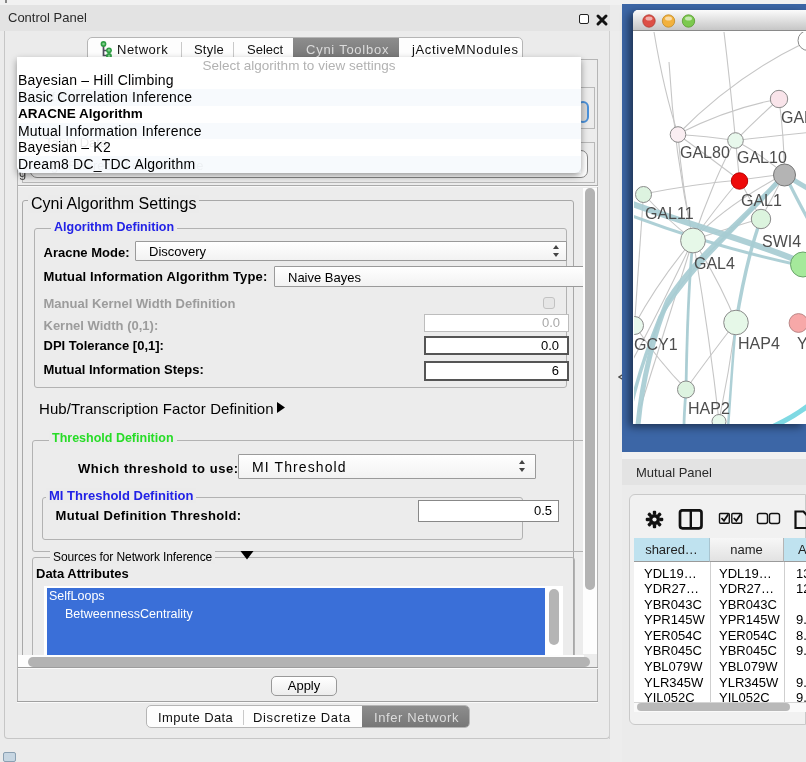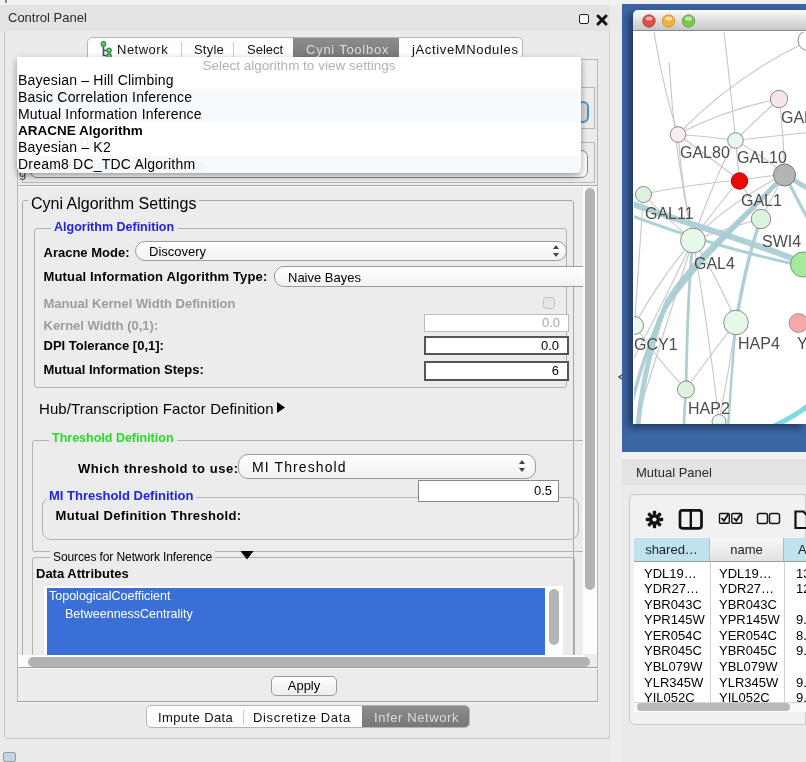--- a/index.html
+++ b/index.html
@@ -1,21 +1,21 @@
 <!DOCTYPE html>
 <html><head>
 <meta charset="utf-8">
 <style>
 * { margin:0; padding:0; box-sizing:border-box; }
 html,body { width:806px; height:762px; overflow:hidden; }
 body { font-family:"Liberation Sans", sans-serif; background:#ebebeb; position:relative; }
 .abs { position:absolute; }
 .lbl { font-size:12px; font-weight:bold; color:#000; }
 .field { position:absolute; background:#fff; font-size:13px; text-align:right; padding-right:8px; }
-.combo { position:absolute; background:linear-gradient(#ffffff,#f2f2f2); border:1px solid #9a9a9a; border-radius:10px; font-size:13px; color:#000;padding-left:15px; }
+.combo { position:absolute; background:linear-gradient(#ffffff,#f2f2f2); border:1px solid #9a9a9a; border-radius:1px; font-size:13px; color:#000;padding-left:15px; }
 .ar-up { width:0; height:0; border-left:3.5px solid transparent; border-right:3.5px solid transparent; border-bottom:4.5px solid #444; position:absolute; right:7px; }
 .ar-dn { width:0; height:0; border-left:3.5px solid transparent; border-right:3.5px solid transparent; border-top:4.5px solid #444; position:absolute; right:7px; }
 .grp { position:absolute; border:1px solid #b2b2b2; border-radius:3px; }
 .grp > span { position:absolute; top:-8px; left:5px; background:#ebebeb; padding:0 3px; font-size:12.5px; }
 </style>
 </head>
 <body>
 
 <div class="abs" style="left:0;top:0;width:806px;height:5px;background:#f1f1f1;"></div>
 <div class="abs" style="left:5px;top:0;width:2px;height:3px;background:#888;"></div>
@@ -110,37 +110,37 @@
 <div class="grp" style="left:32px;top:440px;width:558px;height:112px;">
   <span style="left:16px;top:-10px;color:#27dc27;font-weight:bold;font-size:12.5px;">Threshold Definition</span>
 </div>
 <div class="abs lbl" style="left:78px;top:461px;font-size:13px;letter-spacing:0.55px;">Which threshold to use:</div>
 <div class="combo" style="left:238px;top:454px;width:298px;height:25px;">
     <span style="position:absolute;left:13px;top:4px;font-size:14px;letter-spacing:1.1px;">MI Threshold</span>
     <span class="ar-up" style="top:5px;right:10px;"></span>
     <span class="ar-dn" style="top:13px;right:10px;"></span>
   </div>
 
-<div class="grp" style="left:42px;top:497px;width:537px;height:43px;border-radius:9px;">
+<div class="grp" style="left:42px;top:497px;width:481px;height:43px;">
   <span style="left:3px;top:-10px;color:#2222e6;font-weight:bold;font-size:13px;">MI Threshold Definition</span>
 </div>
 <div class="abs lbl" style="left:55.5px;top:508px;font-size:13px;letter-spacing:0.35px;">Mutual Definition Threshold:</div>
-<div class="field" style="left:418px;top:480px;width:141px;height:22px;border:1px solid #888;color:#000;line-height:20px;padding-right:6px;">0.5</div>
+<div class="field" style="left:418px;top:500px;width:141px;height:22px;border:1px solid #888;color:#000;line-height:20px;padding-right:6px;">0.5</div>
 
 <div class="grp" style="left:32px;top:557px;width:543px;height:101px;">
   <span style="left:17px;top:-8px;color:#000;font-size:12px;letter-spacing:-0.1px;">Sources for Network Inference</span>
 </div>
 <svg class="abs" style="left:240px;top:550px;z-index:3;" width="14" height="10" viewBox="0 0 14 10">
     <path d="M0.5 1 L13.5 1 L7 9.5 Z" fill="#000"></path>
   </svg>
 <div class="abs lbl" style="left:36px;top:566px;font-size:13px;">Data Attributes</div>
 
 <div class="abs" style="left:44px;top:586px;width:519px;height:70px;background:#fff;overflow:hidden;">
   <div class="abs" style="left:3px;top:2px;width:498px;height:70px;background:#3a6fd8;color:#fff;font-size:12.5px;">
-    <div style="padding:1px 0 0 2px;height:17.5px;">TopologicalCoefficient</div>
+    <div style="padding:1px 0 0 2px;height:17.5px;">SelfLoops</div>
     <div style="padding:1px 0 0 18px;height:17.5px;">BetweennessCentrality</div>
   </div>
   <div class="abs" style="left:505px;top:3px;width:10px;height:56px;background:#b5b5b5;border-radius:5px;"></div>
 </div>
 
 <div class="abs" style="left:18px;top:655px;width:566px;height:13px;background:#fdfdfd;"></div>
 <div class="abs" style="left:28px;top:657px;width:562px;height:10px;background:#b3b3b3;border-radius:5px;"></div>
 <div class="abs" style="left:18px;top:667px;width:580px;height:1px;background:#9d9d9d;"></div>
 <div class="abs" style="left:18px;top:668px;width:580px;height:1px;background:#fafafa;"></div>
 
@@ -161,22 +161,22 @@
 </div>
 
 <div class="abs" style="left:17px;top:57px;width:564px;height:116px;background:#fff;border-radius:0 0 6px 6px;box-shadow:0 3px 7px rgba(0,0,0,0.4);z-index:50;">
   <div style="text-align:center;font-size:13.5px;color:#b2b2b2;padding-top:1px;height:15px;">Select algorithm to view settings</div>
   <div class="abs" style="left:24px;top:32px;font-size:13px;color:rgba(40,40,40,0.10);">Inference Algorithm</div>
   <div class="abs" style="left:28px;top:78px;font-size:13px;color:rgba(40,40,40,0.10);">Table Data</div>
   <div class="abs" style="left:34px;top:101px;font-size:13px;color:rgba(40,40,40,0.10);">galFiltered.sif default node</div>
   <div style="font-size:14px;color:#000;line-height:16.85px;padding-left:1px;letter-spacing:0.2px;position:relative;">
     <div>Bayesian – Hill Climbing</div>
     <div style="background:rgba(240,246,252,0.55);">Basic Correlation Inference</div>
+    <div style="font-weight:bold;font-size:13.5px;letter-spacing:0;">ARACNE Algorithm</div>
     <div style="background:rgba(240,246,252,0.55);">Mutual Information Inference</div>
-    <div style="font-weight:bold;font-size:13.5px;letter-spacing:0;">ARACNE Algorithm</div>
     <div>Bayesian – K2</div>
     <div style="background:rgba(240,246,252,0.55);">Dream8 DC_TDC Algorithm</div>
   </div>
 </div>
 
 <div class="abs" style="left:610px;top:31px;width:12px;height:731px;background:#ededed;"></div>
 <div class="abs" style="left:609px;top:31px;width:1px;height:708px;background:#cfcfcf;"></div>
 <svg class="abs" style="left:617.5px;top:374px;" width="6" height="6" viewBox="0 0 6 6">
     <path d="M5 0.5 L1 3 L5 5.5" fill="none" stroke="#4a4a4a" stroke-width="1.4"></path>
   </svg>

